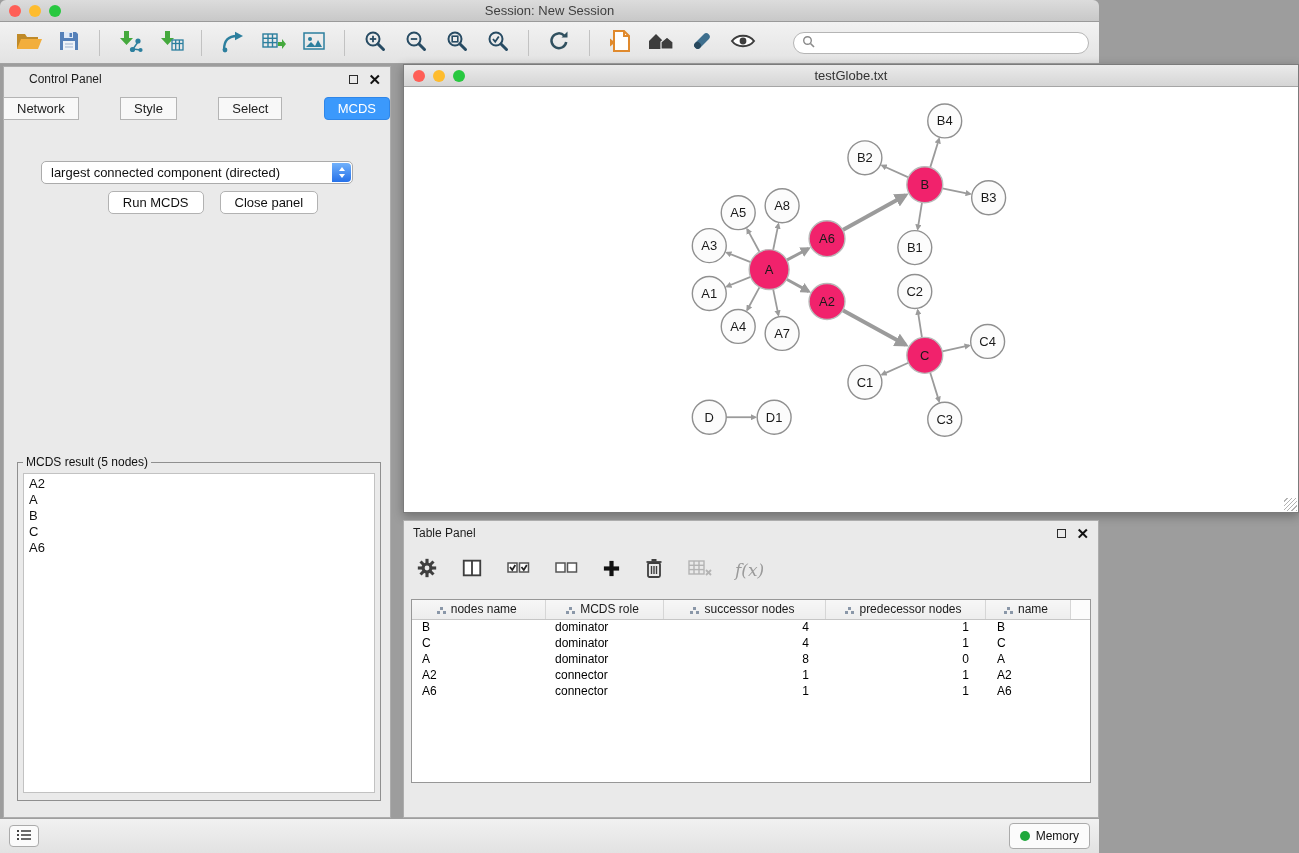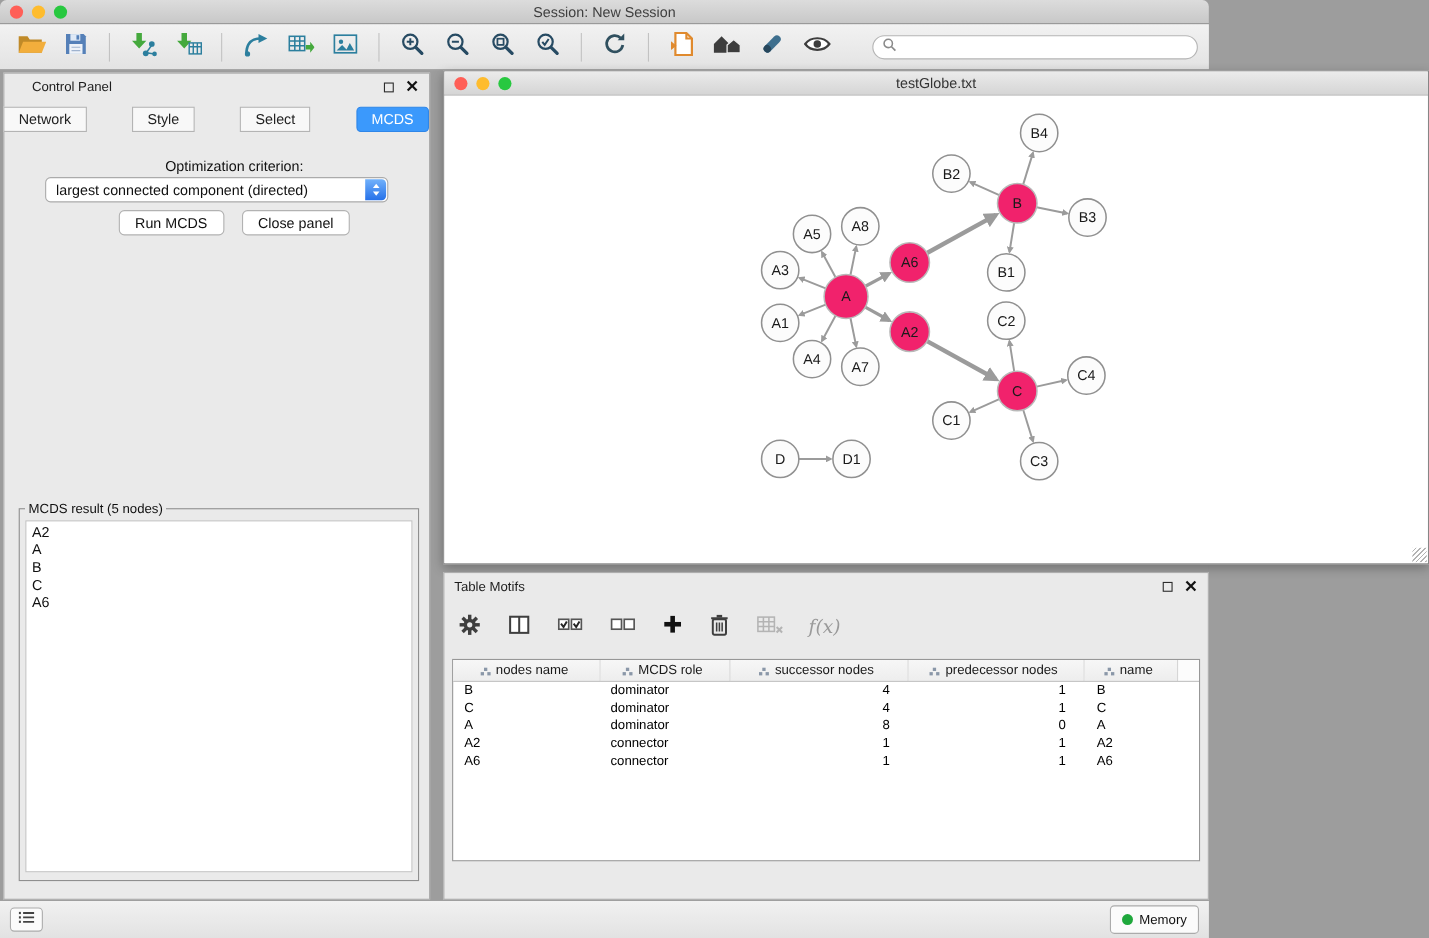--- a/index.html
+++ b/index.html
@@ -243,21 +243,20 @@
         <span class="float-icon"></span>
         <span class="close-x">✕</span>
       </span>
     </div>
     <div class="cp-tabs">
         <div class="cp-tab">Network</div>
         <div class="cp-tab">Style</div>
         <div class="cp-tab">Select</div>
         <div class="cp-tab active">MCDS</div>
       </div>
-    <div class="opt-label">Optimization criterion:</div>
     <div class="dropdown">
       <span>largest connected component (directed)</span>
       <span class="stepper">
           <i class="up"></i>
           <i class="down"></i>
         </span>
     </div>
     <div class="btn-row">
       <button class="btn">Run MCDS</button>
       <button class="btn">Close panel</button>
@@ -393,21 +392,21 @@
             <circle cx="371" cy="331" r="17" fill="#fcfcfc" stroke="#909090" stroke-width="1.4"></circle>
             <text x="371" y="331" text-anchor="middle" dy="4.5" font-size="13" fill="#1a1a1a">D1</text>
           </g>
         </svg>
       <div class="resize-grip"></div>
     </div>
   </div>
 
   <div class="table-panel">
     <div class="panel-header">
-      <span>Table Motifs</span>
+      <span>Table Panel</span>
       <span class="ph-icons">
         <span class="float-icon"></span>
         <span class="close-x">✕</span>
       </span>
     </div>
     <div class="tp-toolbar">
       <span class="tp-btn">
           <span><svg width="22" height="22" viewBox="0 0 24 24">
               <g fill="#3f3f3f">
                 <rect x="10.3" y="2" width="3.4" height="20"></rect>

